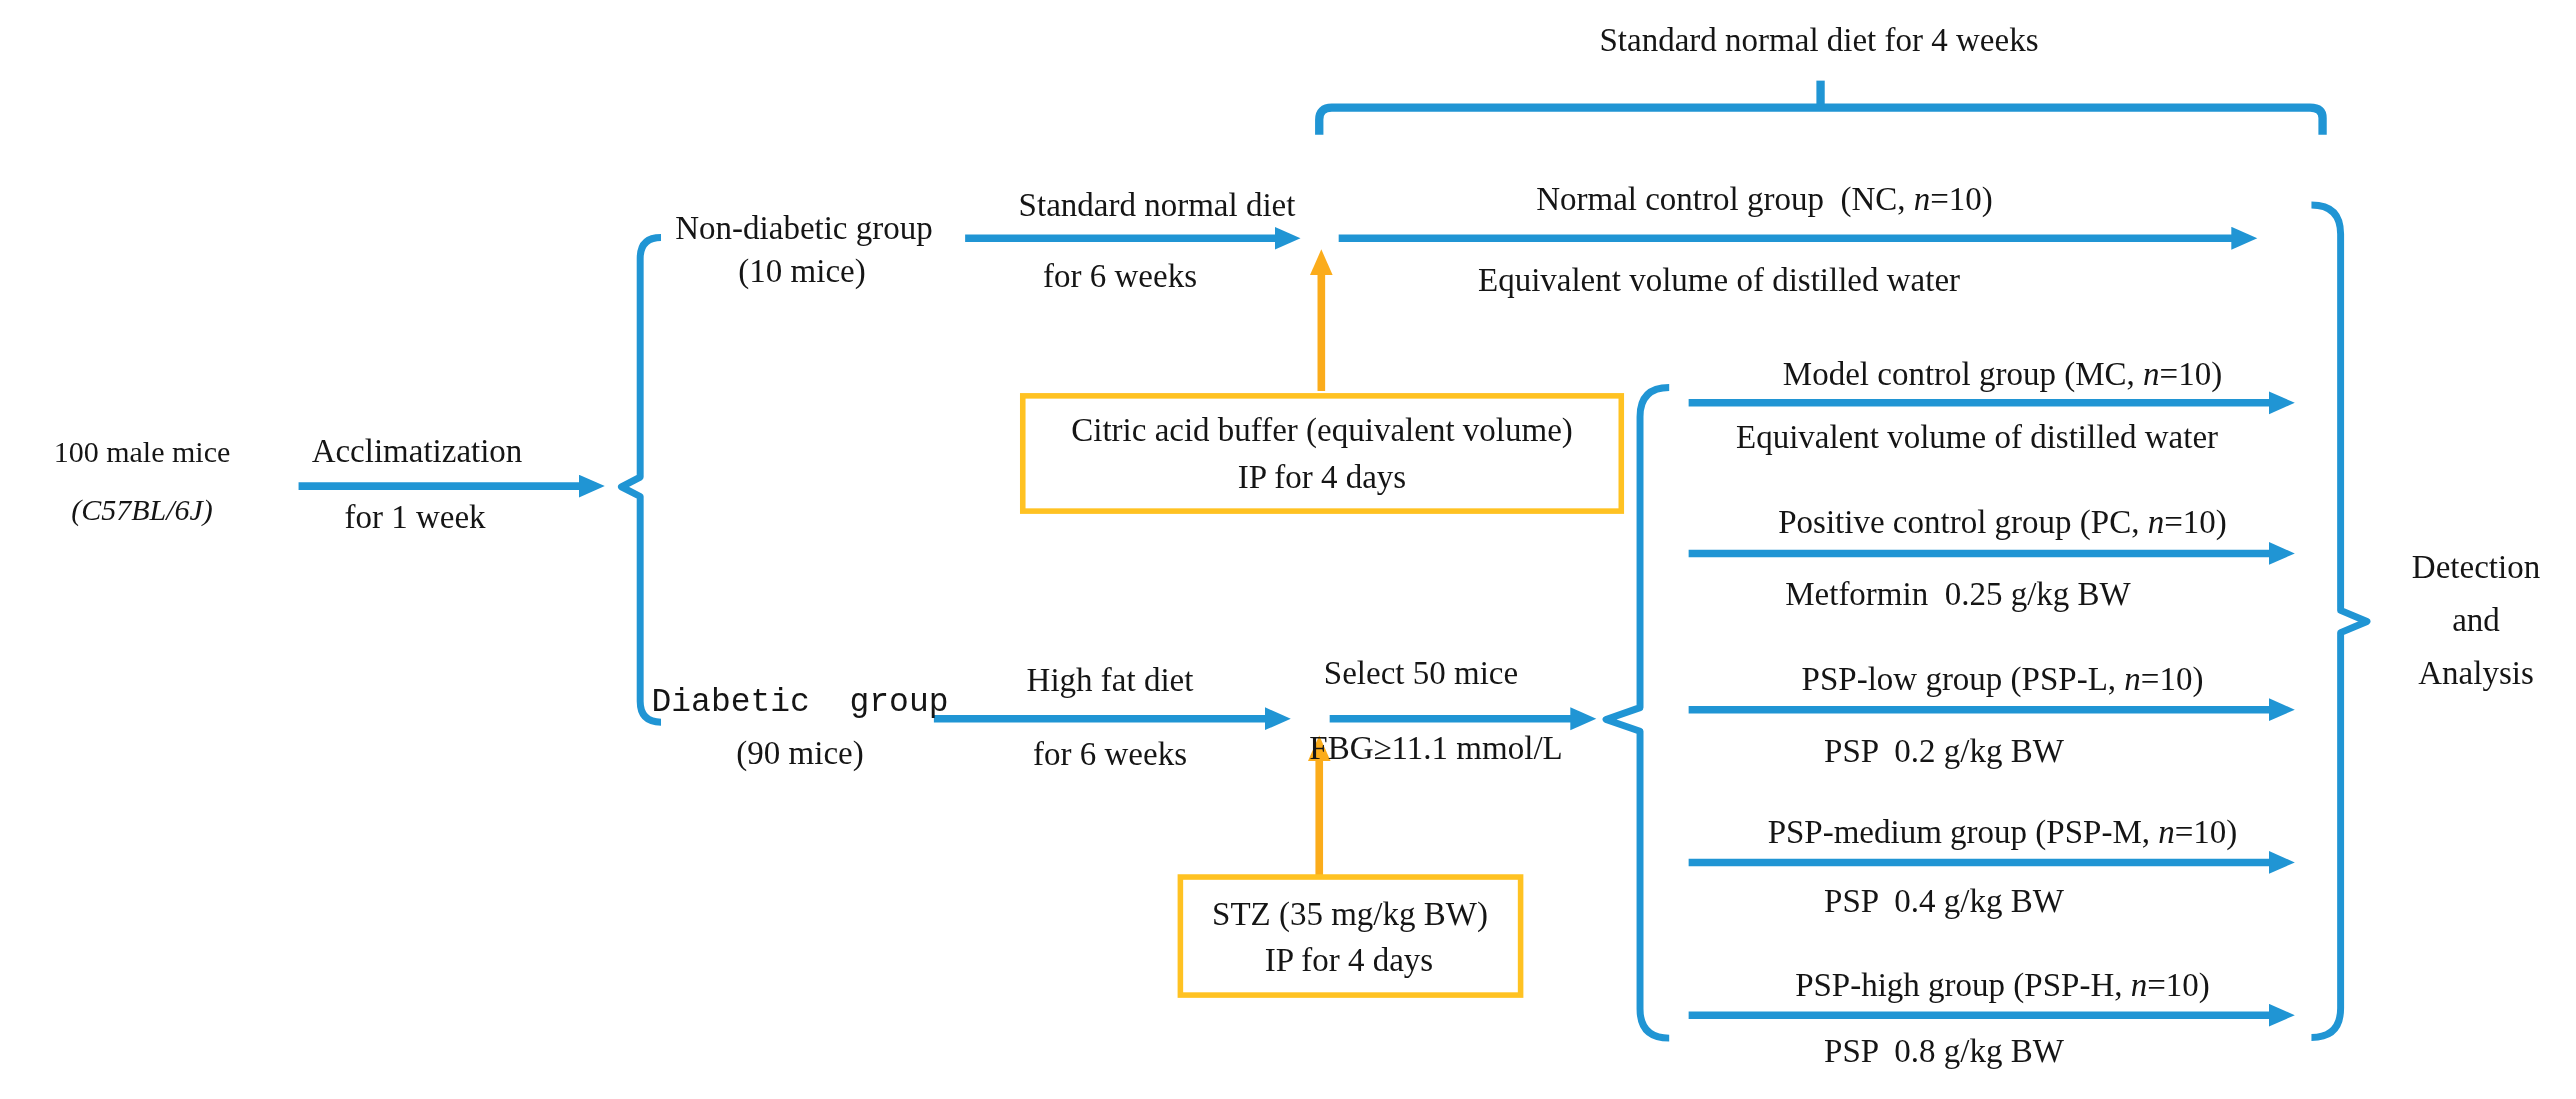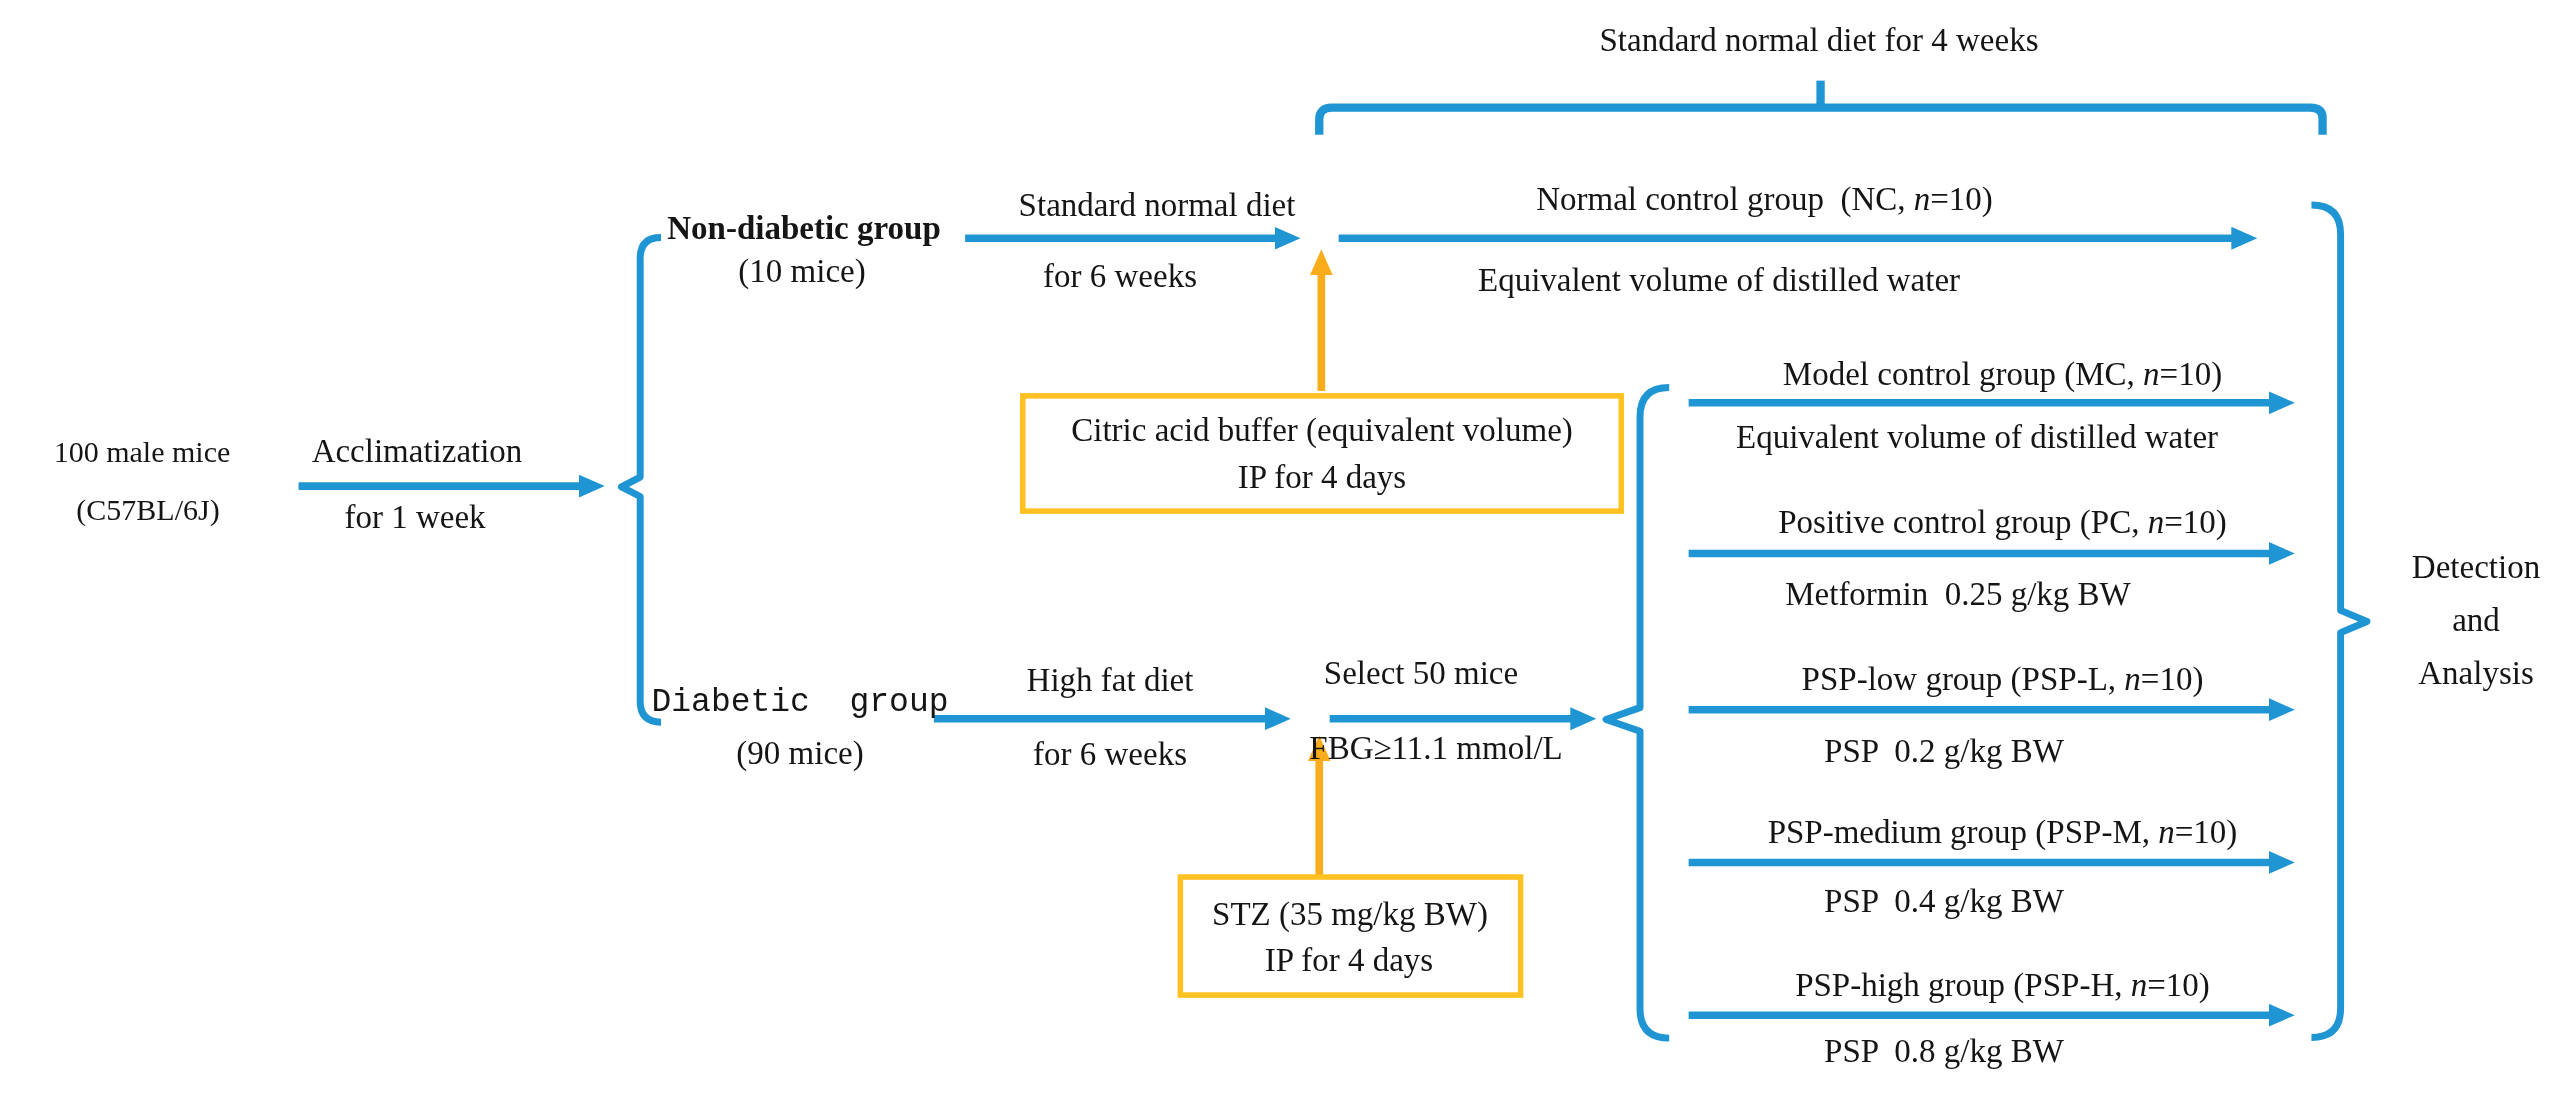--- a/index.html
+++ b/index.html
@@ -50,25 +50,25 @@
 
     <path d="M3329,295 Q3371,295 3371,337 L3371,879 L3409,895 L3371,911 L3371,1452 Q3371,1494 3329,1494" stroke="#2095D4" stroke-width="10" stroke-linejoin="round"></path>
 
     <rect x="1473" y="570" width="862" height="166" stroke="#FFC222" stroke-width="8"></rect>
     <rect x="1700" y="1263" width="490" height="170" stroke="#FFC222" stroke-width="8"></rect>
   </svg>
 
   <div class="lbl" style="left:1819px;top:40px;">Standard normal diet for 4 weeks</div>
 
   <div class="lbl big" style="left:142px;top:452px;">100 male mice</div>
-  <div class="lbl big" style="left:148px;top:510px;">(C57BL/6J)</div>
+  <div class="lbl big" style="left:142px;top:510px;font-style:italic;">(C57BL/6J)</div>
   <div class="lbl" style="left:417px;top:451px;">Acclimatization</div>
   <div class="lbl" style="left:415px;top:517px;">for 1 week</div>
 
-  <div class="lbl" style="left:804px;top:228px;font-weight:bold;">Non-diabetic group</div>
+  <div class="lbl" style="left:804px;top:228px;">Non-diabetic group</div>
   <div class="lbl" style="left:802px;top:271px;">(10 mice)</div>
   <div class="lbl" style="left:1121px;top:205px;margin-left:36px;">Standard normal diet</div>
   <div class="lbl" style="left:1120px;top:276px;">for 6 weeks</div>
 
   <div class="lbl" style="left:1748px;top:199px;">
     <span>Normal control group  (NC, </span><span class="n-it">n</span><span>=10)</span>
   </div>
   <div class="lbl" style="left:1719px;top:280px;">Equivalent volume of distilled water</div>
 
   <div class="lbl" style="left:1322px;top:430px;">Citric acid buffer (equivalent volume)</div>

